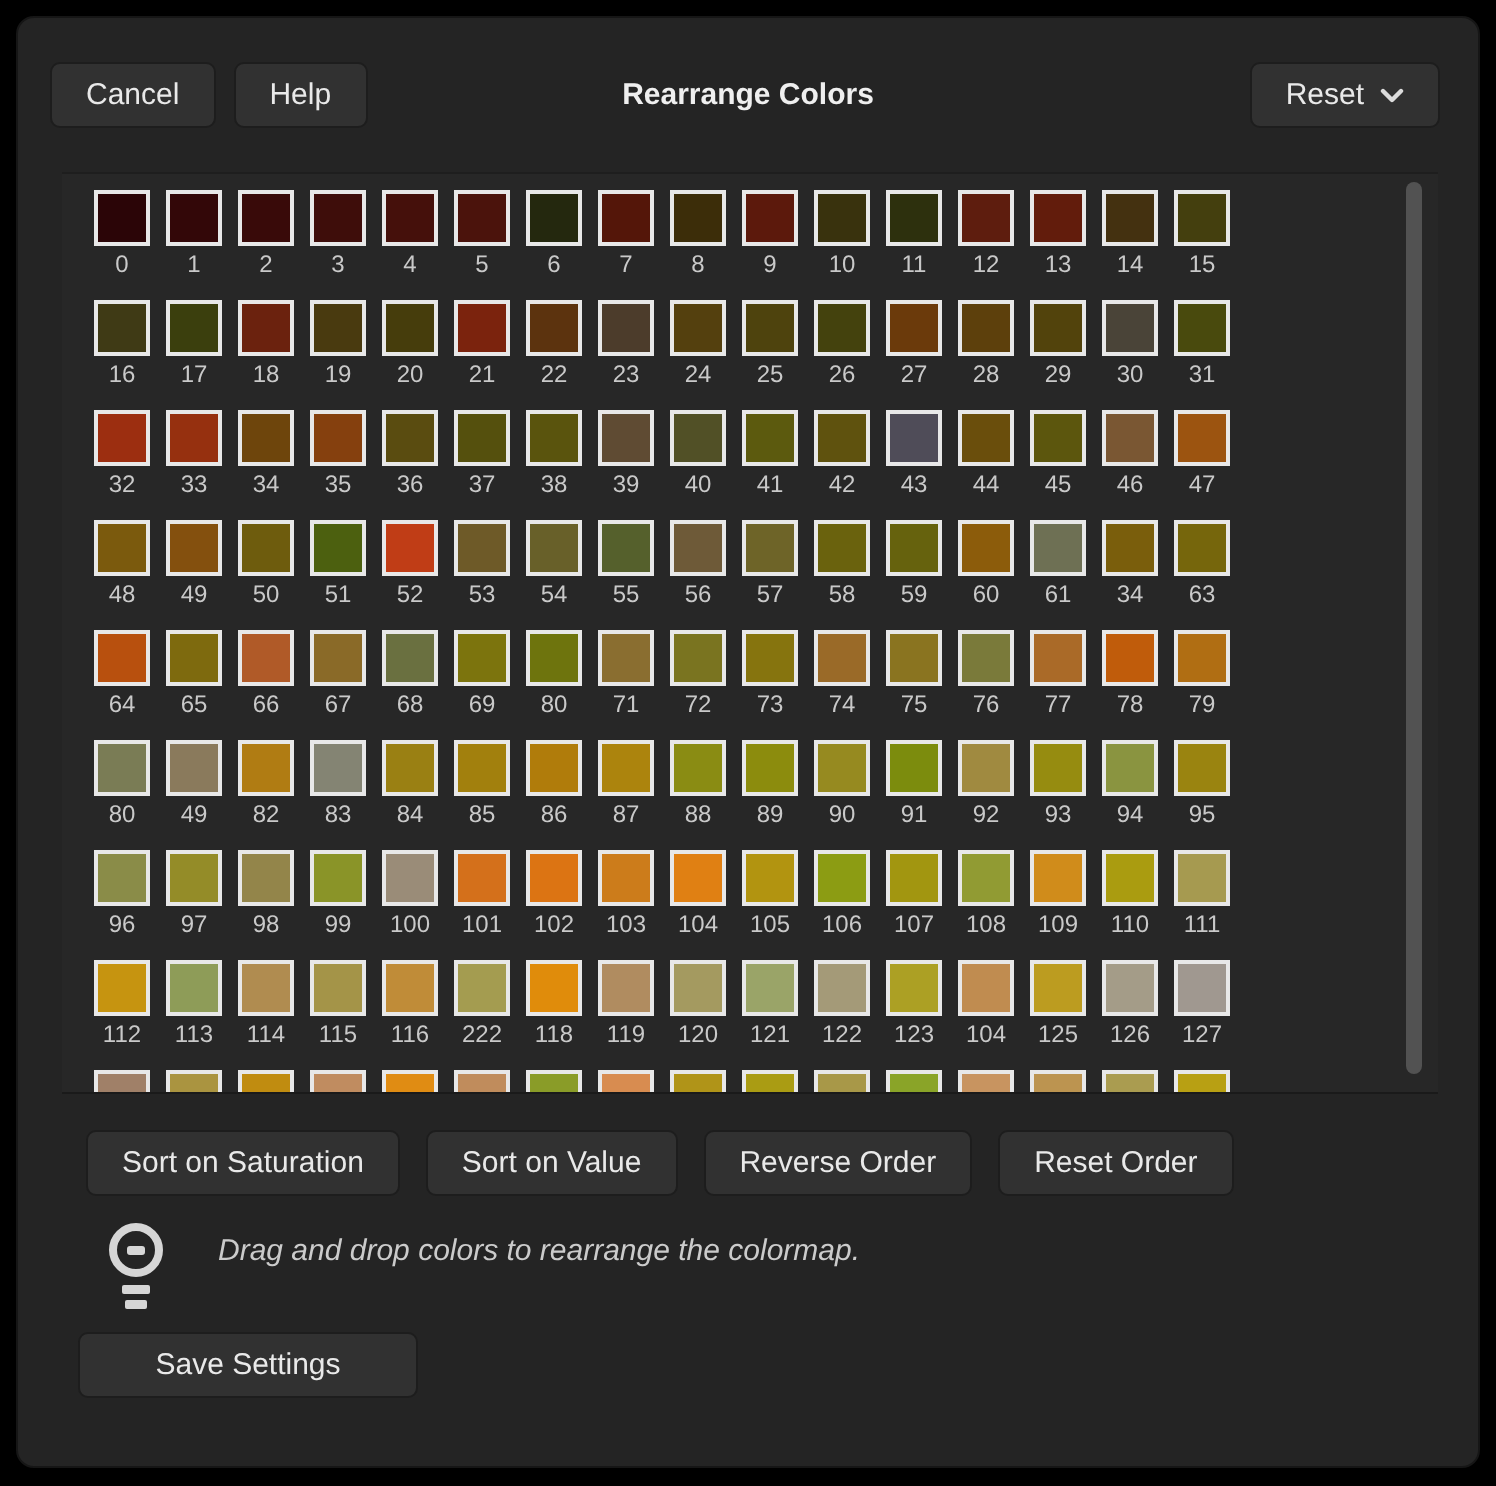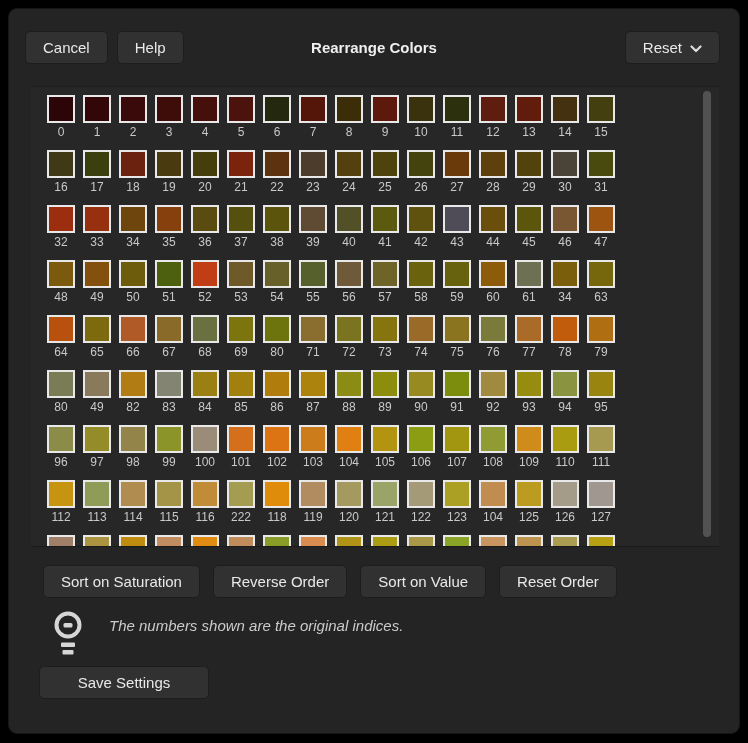--- a/index.html
+++ b/index.html
@@ -607,36 +607,36 @@
         </div>
         <div class="cell">
           <div class="swatch" style="background: rgb(184, 160, 19);"></div>
         </div>
       </div>
     <div class="scrollbar"></div>
   </div>
 
   <div class="sort-row">
     <button class="btn">Sort on Saturation</button>
+    <button class="btn">Sort on Value</button>
     <button class="btn">Reverse Order</button>
-    <button class="btn">Sort on Value</button>
     <button class="btn">Reset Order</button>
   </div>
 
   <div class="hint">
     <span>
       <svg width="34" height="48" viewBox="0 0 34 48">
         <circle cx="17" cy="15" r="11.5" fill="none" stroke="#d6d6d6" stroke-width="4"></circle>
         <rect x="12.5" y="13" width="9" height="4.5" rx="1.5" fill="#d6d6d6"></rect>
         <rect x="10" y="32.5" width="14" height="4.5" rx="1" fill="#d6d6d6"></rect>
         <rect x="11.5" y="40" width="11" height="4.5" rx="1" fill="#d6d6d6"></rect>
       </svg>
     </span>
     <div class="hint-text">
-      <div>The numbers shown are the original indices.</div>
+      <div>Drag and drop colors to rearrange the colormap.</div>
     </div>
   </div>
 
   <div class="settings-row">
     <button class="btn">Save Settings</button>
   </div>
 
 </div>
 
 </body></html>

